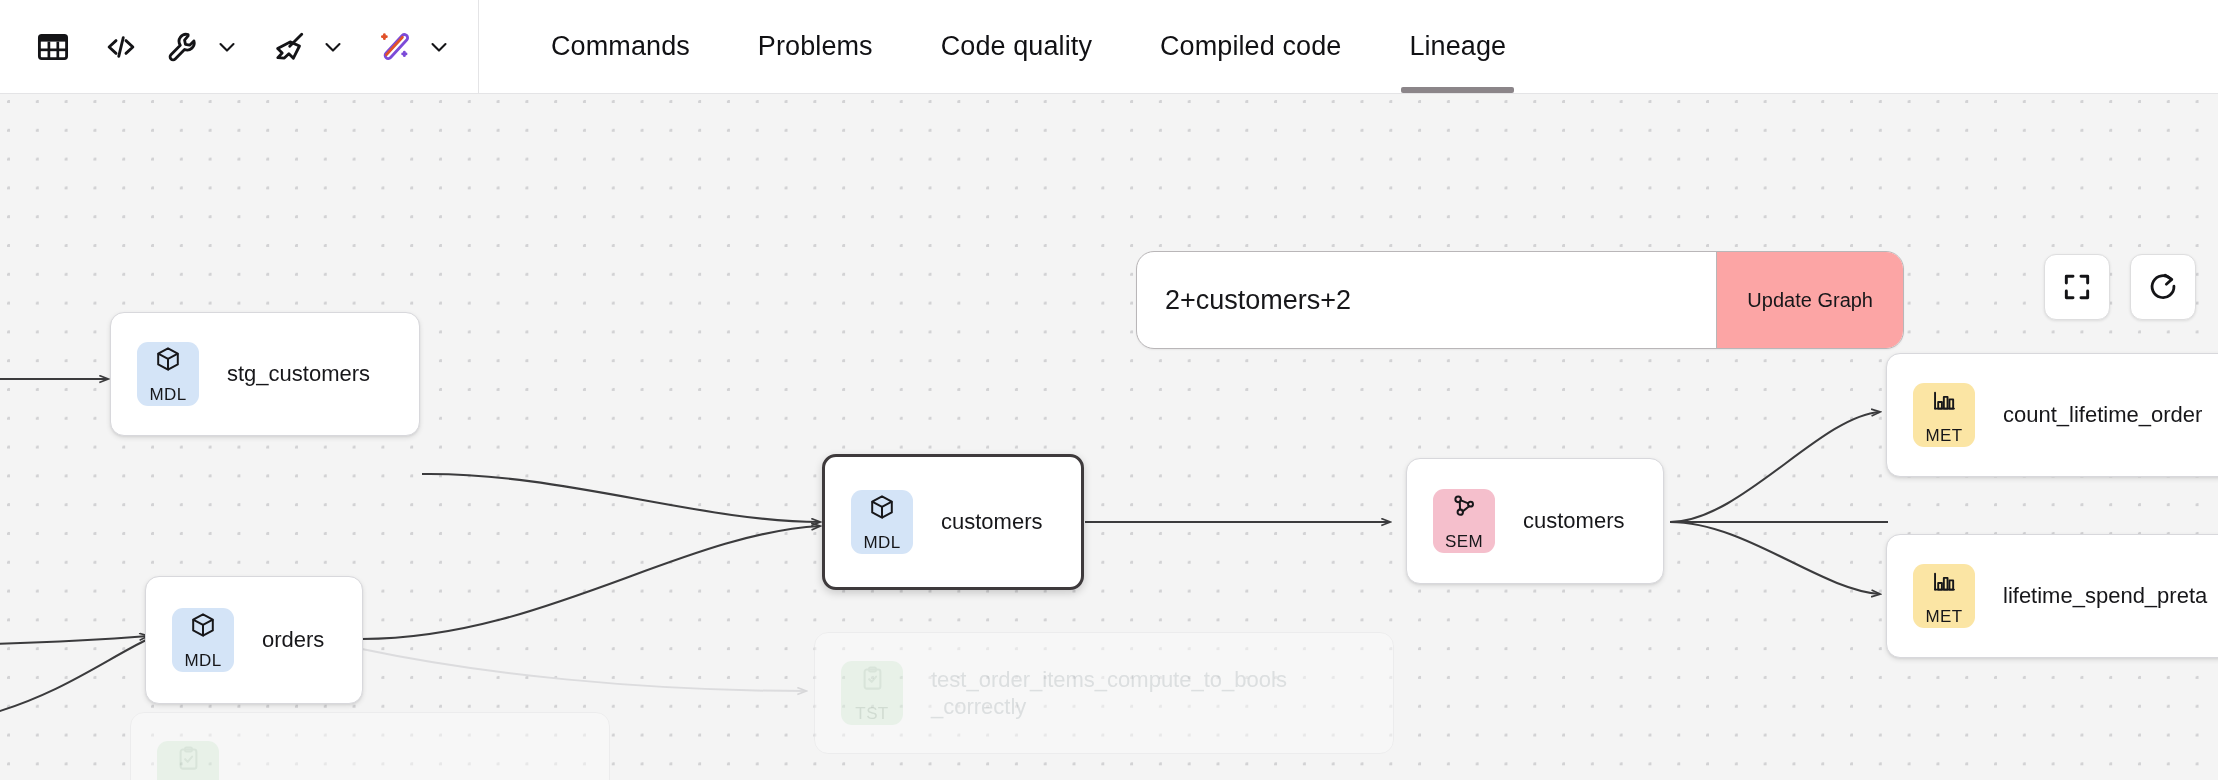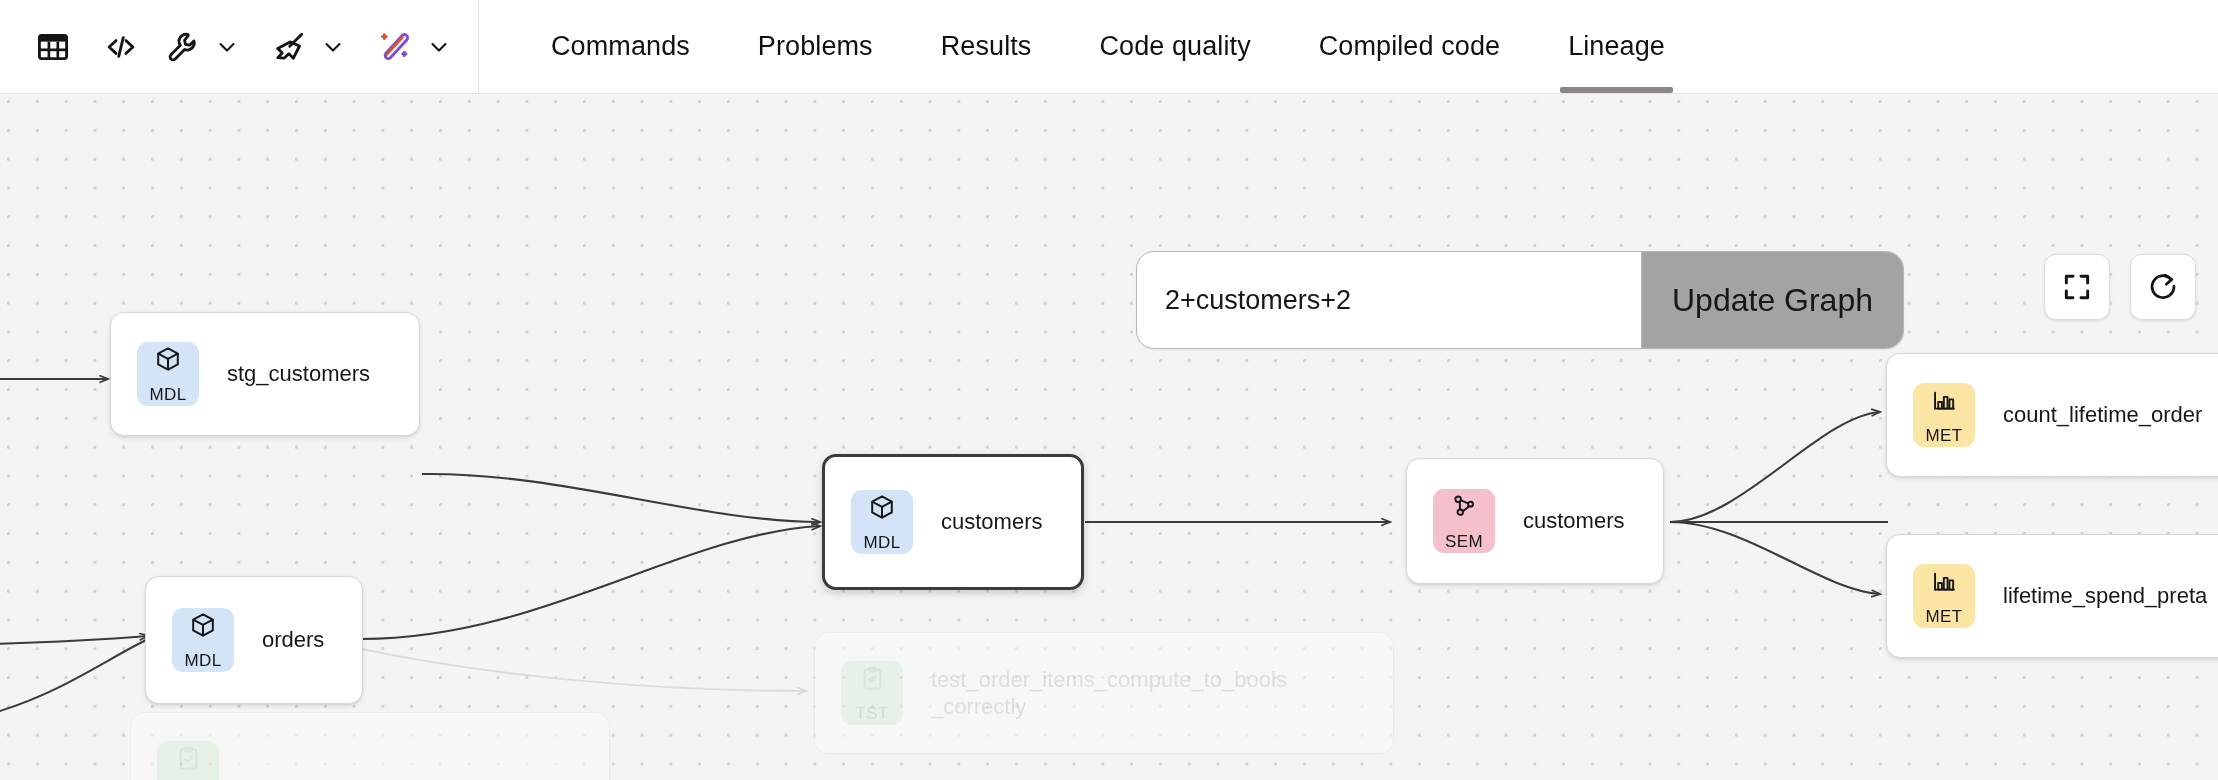--- a/index.html
+++ b/index.html
@@ -143,23 +143,23 @@
     font-size: 27px;
     color: #17171a;
     font-family: "Liberation Sans", sans-serif;
     background: transparent;
   }
   .update-btn {
     flex: 0 0 auto;
     display: flex; align-items: center; justify-content: center;
     padding: 0 30px;
     border-left: 1.5px solid #b9b6b8;
-    font-size: 32px;
+    font-size: 20px;
     color: #17171a;
-    background: #a3a3a3;
+    background: #fca5a5;
     cursor: pointer;
     white-space: nowrap;
   }
 
   
   .ctrl-group {
     position: absolute;
     right: 22px; top: 160px;
     display: flex; gap: 20px;
   }
@@ -240,21 +240,20 @@
           <svg width="24" height="24" viewBox="0 0 24 24" fill="none" stroke="#141417" stroke-width="2.1" stroke-linecap="round" stroke-linejoin="round">
             <polyline points="5.5,9 12,15.6 18.5,9"></polyline>
           </svg>
         </div>
       </div>
     </div>
 
     <div class="tabs">
       <div class="tab">Commands</div>
       <div class="tab">Problems</div>
-      <div class="tab">Results</div>
       <div class="tab">Code quality</div>
       <div class="tab">Compiled code</div>
       <div class="tab active">Lineage</div>
     </div>
   </div>
 
   <div class="canvas">
 
     <svg class="edges" viewBox="0 0 2218 686" preserveAspectRatio="none">
       <defs>

